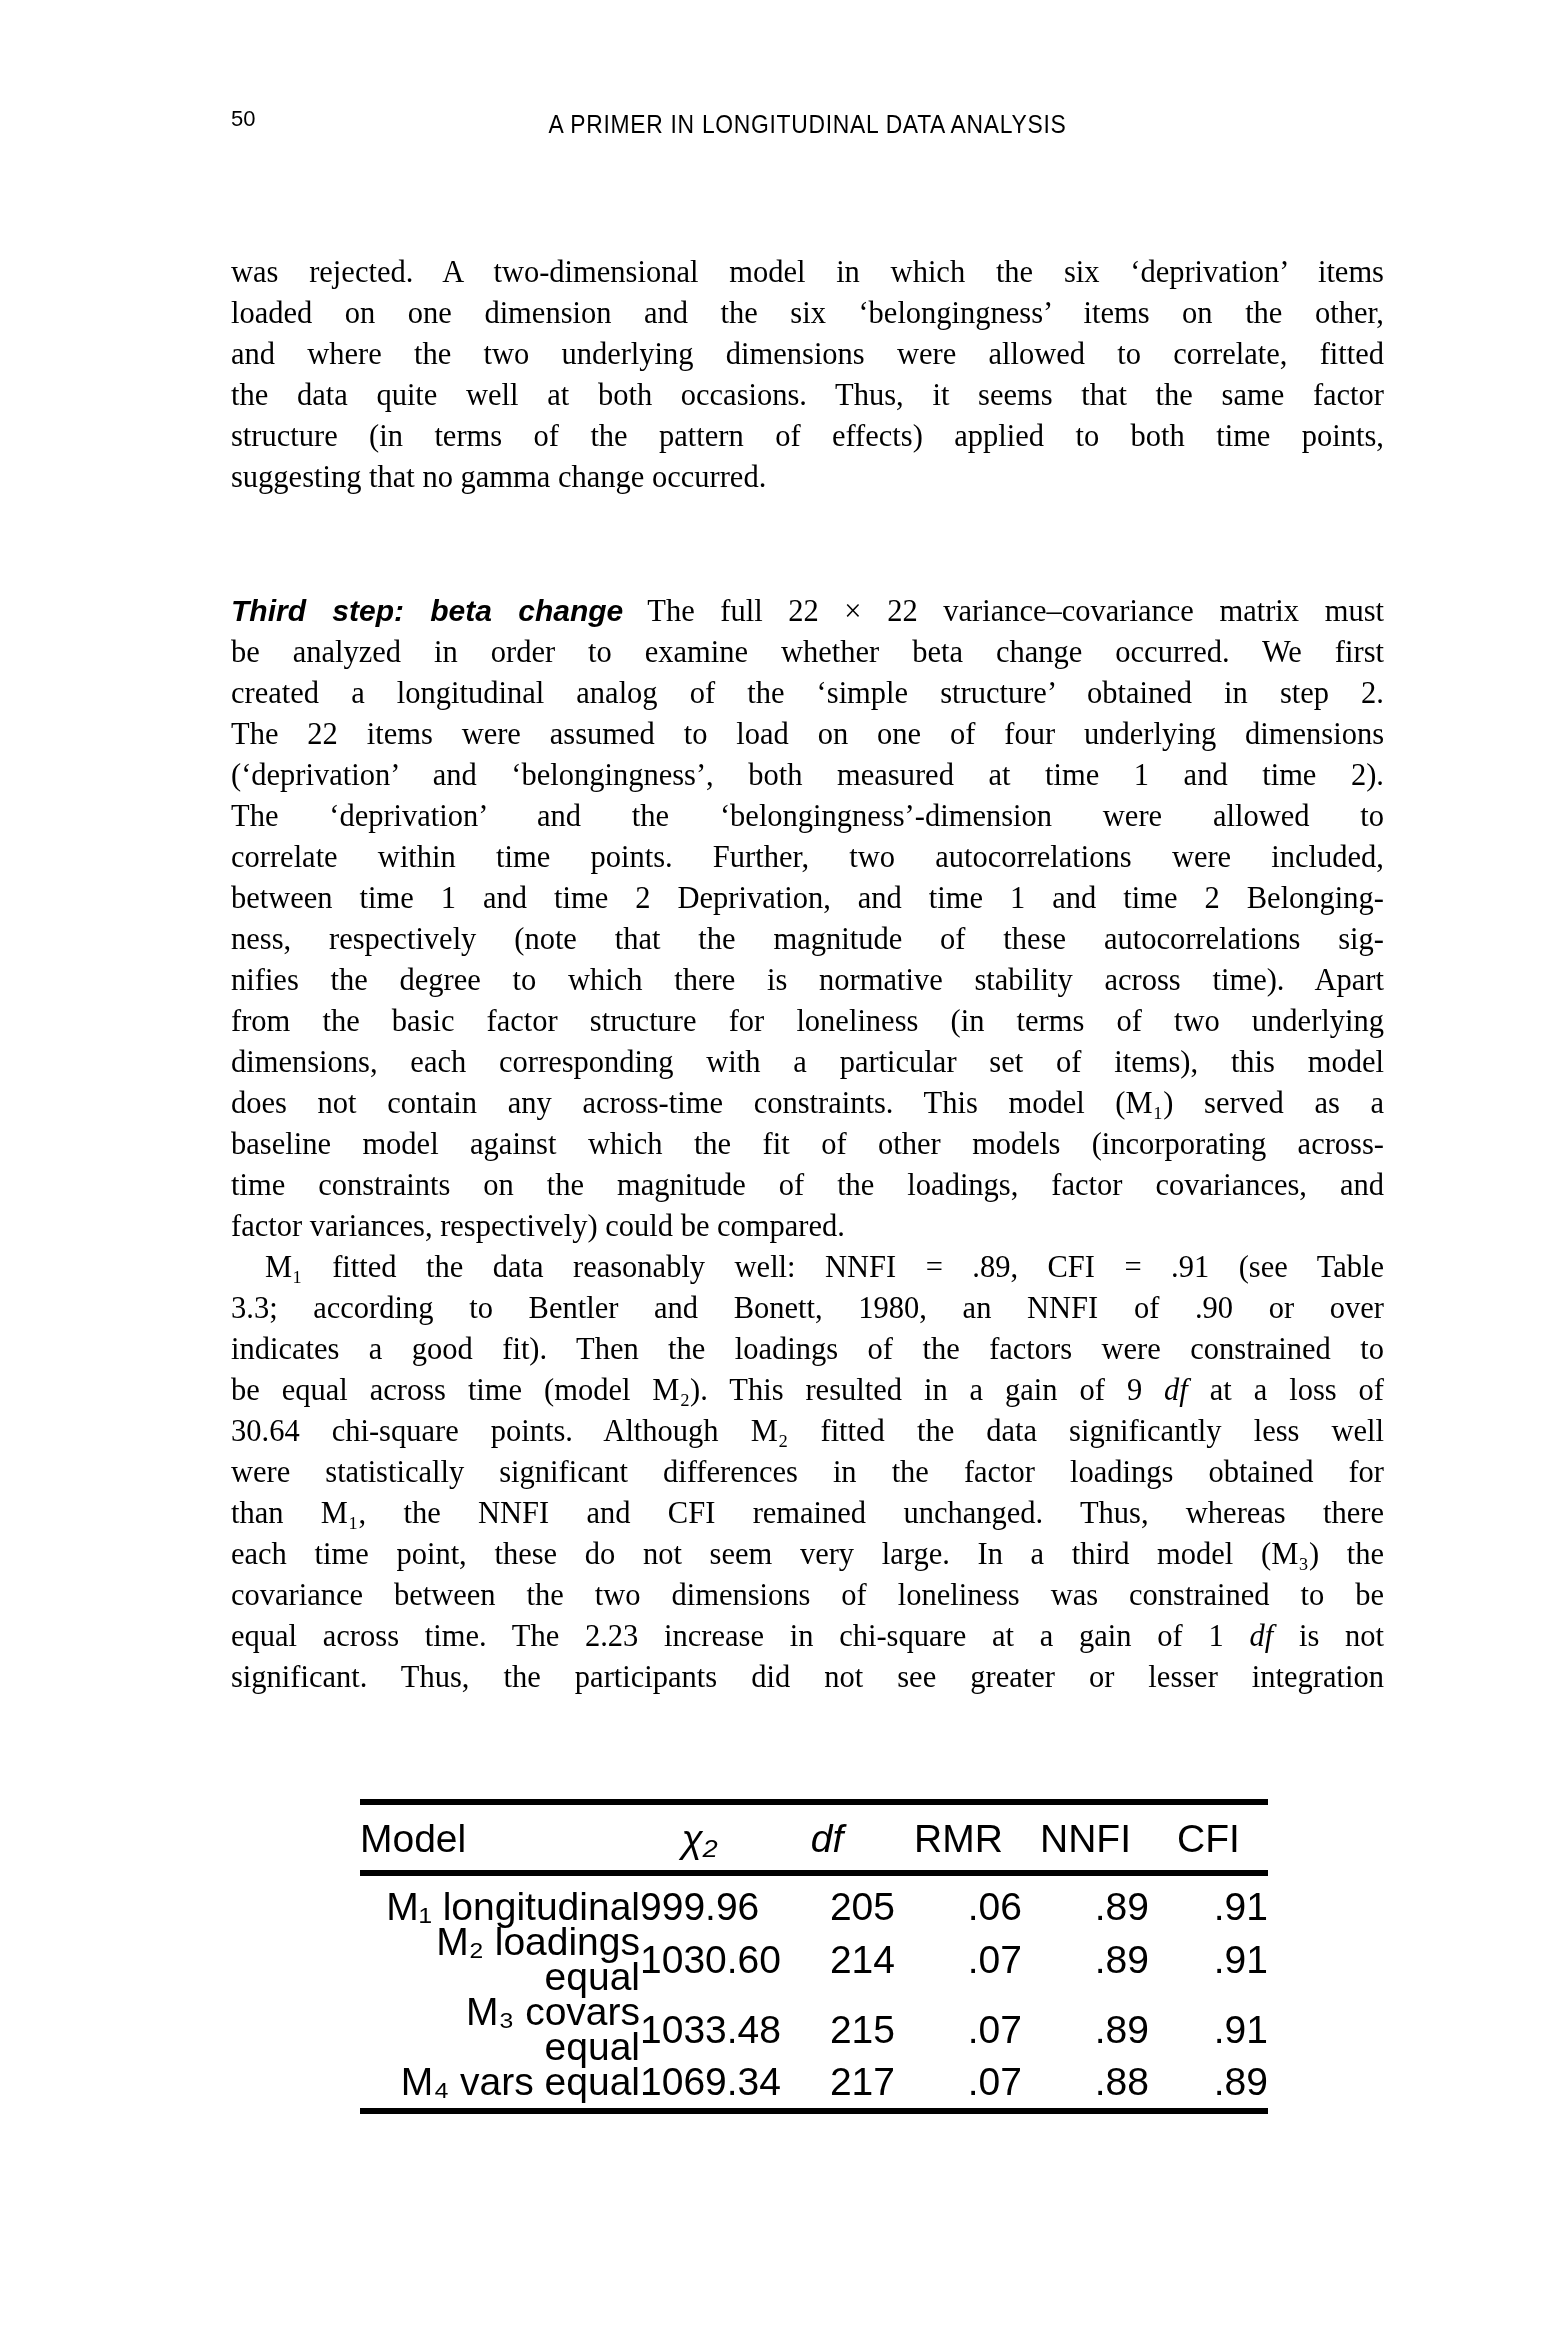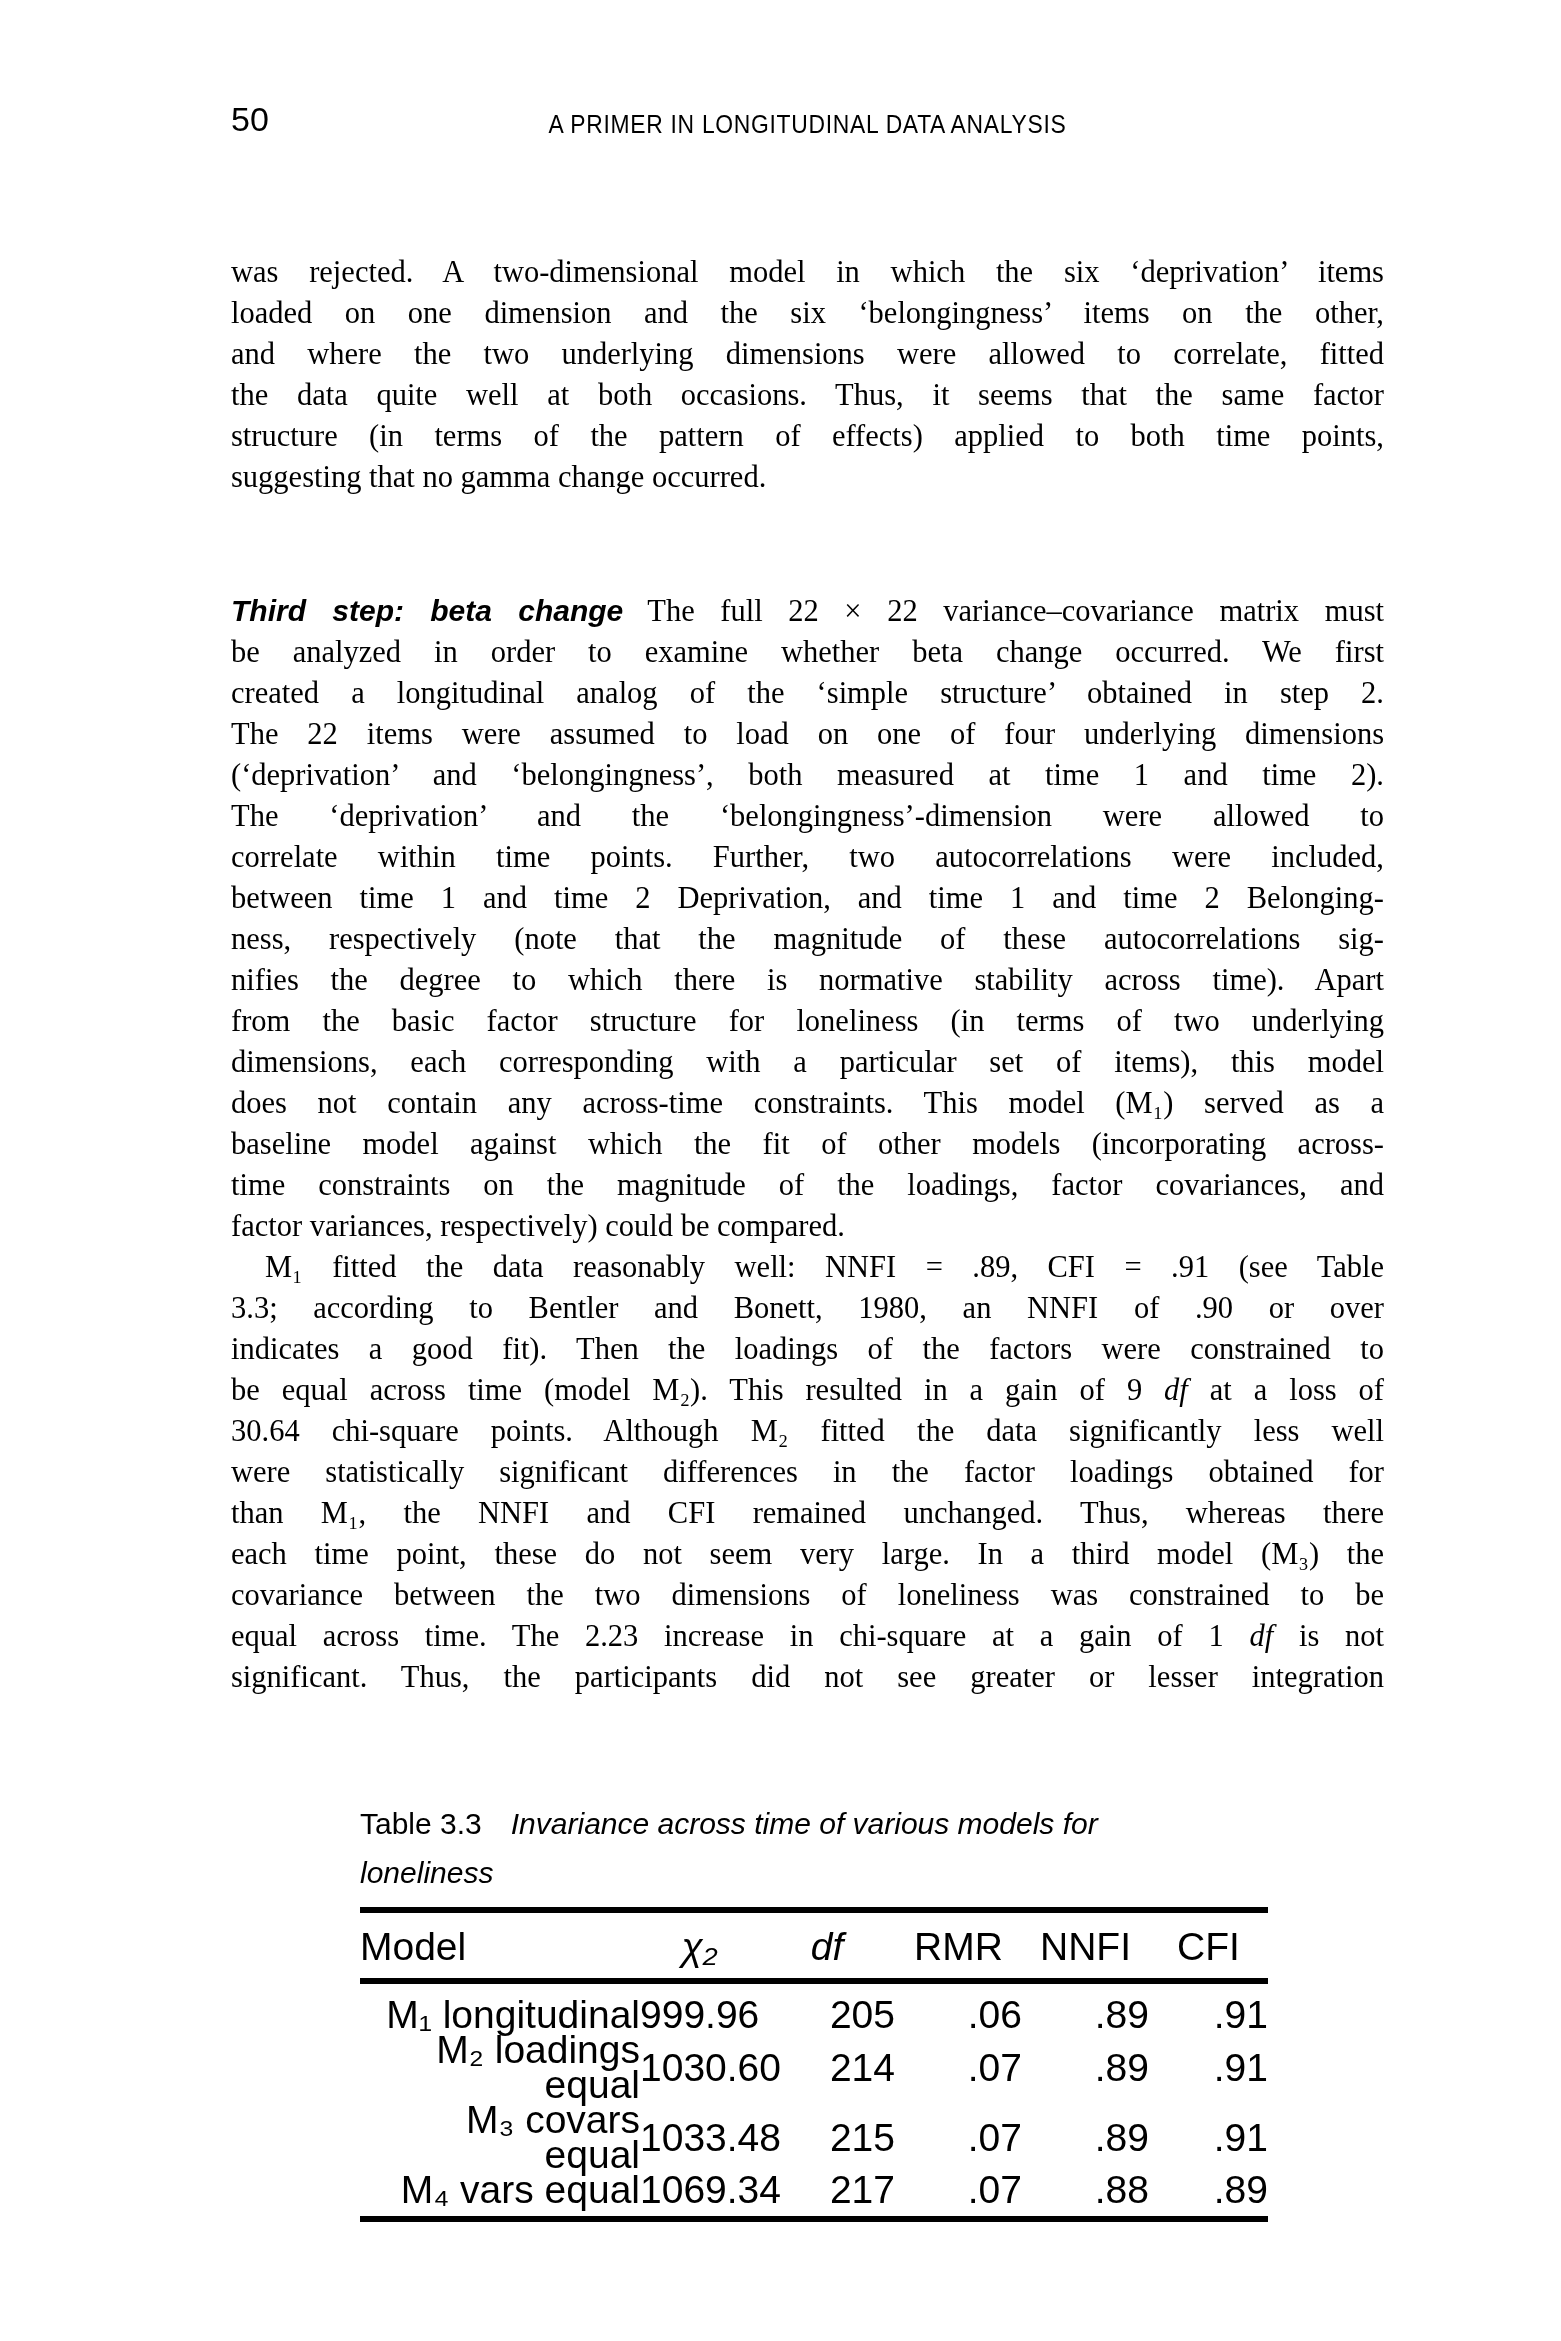--- a/index.html
+++ b/index.html
@@ -8,21 +8,21 @@
     background:#ffffff; color:#000; overflow:hidden;
     font-family:"Liberation Serif","DejaVu Serif",serif;
   }
   .inner{ box-sizing:border-box; width:1561px; padding:107px 177px 0 231px; }
 
   
   .header{ position:relative; height:34px; }
   .page-num{
     position:absolute; left:0; top:-5.1px;
     font-family:"Liberation Sans","DejaVu Sans",sans-serif;
-    font-size:34px; line-height:34px;
+    font-size:22px; line-height:34px;
   }
   .running-head{
     text-align:center; font-family:"Liberation Sans","DejaVu Sans",sans-serif;
     font-size:26px; line-height:34px; letter-spacing:0.8px;
     transform:scaleX(.88); transform-origin:center;
   }
 
   
   .body-text{ margin-top:111px; font-size:30.5px; line-height:41px; }
   .para{ margin:0; }
@@ -106,24 +106,20 @@
           <div class="line"><span>were statistically significant differences in the factor loadings obtained for</span></div>
           <div class="line"><span>than M₁, the NNFI and CFI remained unchanged. Thus, whereas there</span></div>
           <div class="line"><span>each time point, these do not seem very large. In a third model (M₃) the</span></div>
           <div class="line"><span>covariance between the two dimensions of loneliness was constrained to be</span></div>
           <div class="line"><span>equal across time. The 2.23 increase in chi-square at a gain of 1 </span><span class="em">df</span><span> is not</span></div>
           <div class="line"><span>significant. Thus, the participants did not see greater or lesser integration</span></div>
         </div>
       </div>
 
     <div class="table-section">
-      <div class="caption">
-        <div><span class="cap-label">Table 3.3</span><span class="cap-italic">Invariance across time of various models for</span></div>
-        <div class="cap-italic">loneliness</div>
-      </div>
       <table class="fit">
         <colgroup>
           <col style="width:280px">
             <col style="width:119px">
             <col style="width:136px">
           <col style="width:127px">
             <col style="width:127px">
             <col style="width:119px">
         </colgroup>
         <thead>

